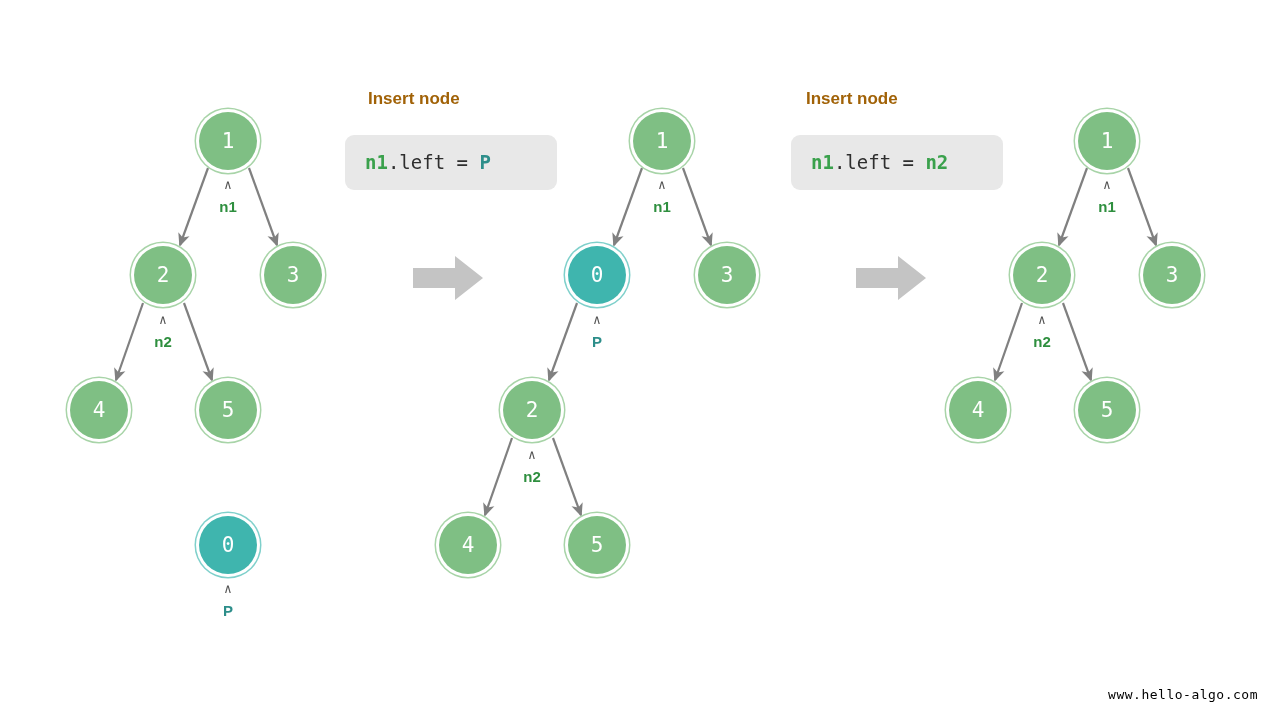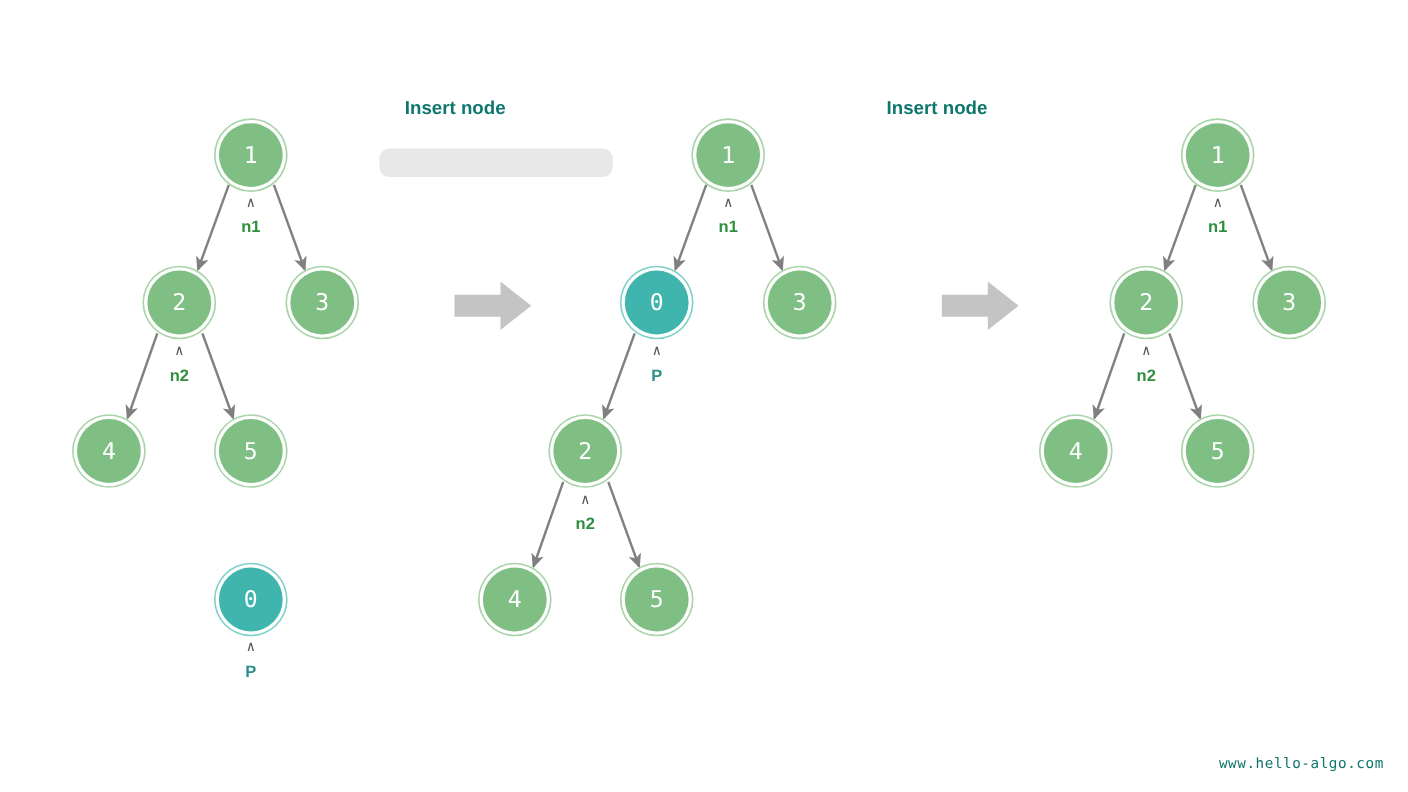--- a/index.html
+++ b/index.html
@@ -73,21 +73,21 @@
   }
   .ptr .pname.green { color: #2f8f3f; }
   .ptr .pname.teal  { color: #2d8e8a; }
 
   
   .section-title {
     position: absolute;
     font-family: "Liberation Sans", sans-serif;
     font-weight: bold;
     font-size: 17px;
-    color: #0f766e;
+    color: #a16207;
     white-space: nowrap;
   }
   
   .codebox {
     position: absolute;
     background: #e8e8e8;
     border-radius: 9px;
     padding: 13px 20px;
     font-family: "DejaVu Sans Mono", "Liberation Mono", monospace;
     font-size: 19px;
@@ -105,21 +105,21 @@
     position: absolute;
   }
   
   .watermark {
     position: absolute;
     right: 22px;
     bottom: 18px;
     font-family: "DejaVu Sans Mono", "Liberation Mono", monospace;
     font-size: 13px;
     letter-spacing: 0.5px;
-    color: #0f766e;
+    color: #000000;
   }
 </style>
 </head>
 <body>
 
 <div class="stage">
 
   <svg class="edges" viewBox="0 0 1280 720">
     <defs>
       <marker id="ah" markerWidth="7" markerHeight="7" refX="5.2" refY="3.1" orient="auto" markerUnits="strokeWidth">
@@ -143,22 +143,30 @@
       <line x1="1128" y1="168" x2="1156" y2="245"></line>
       <line x1="1022" y1="303" x2="995" y2="380"></line>
       <line x1="1063" y1="303" x2="1091" y2="380"></line>
     </g>
   </svg>
 
   <div class="section-title" style="left:368px; top:89px;">Insert node</div>
   <div class="section-title" style="left:806px; top:89px;">Insert node</div>
 
   <div class="codebox" style="left:345px; top:135px; width:212px;">
-  </div>
-
+    <div>
+      <span class="var-green">n1</span><span class="op">.left = </span><span class="var-teal">P</span>
+    </div>
+  </div>
+
+  <div class="codebox" style="left:791px; top:135px; width:212px;">
+    <div>
+      <span class="var-green">n1</span><span class="op">.left = </span><span class="var-green">n2</span>
+    </div>
+  </div>
 
   <div class="step-arrow" style="left:413px; top:255px;">
     <svg width="72" height="46" viewBox="0 0 72 46">
       <path d="M0,13 L42,13 L42,1 L70,23 L42,45 L42,33 L0,33 Z" fill="#c4c4c4"></path>
     </svg>
   </div>
   <div class="step-arrow" style="left:856px; top:255px;">
     <svg width="72" height="46" viewBox="0 0 72 46">
       <path d="M0,13 L42,13 L42,1 L70,23 L42,45 L42,33 L0,33 Z" fill="#c4c4c4"></path>
     </svg>

